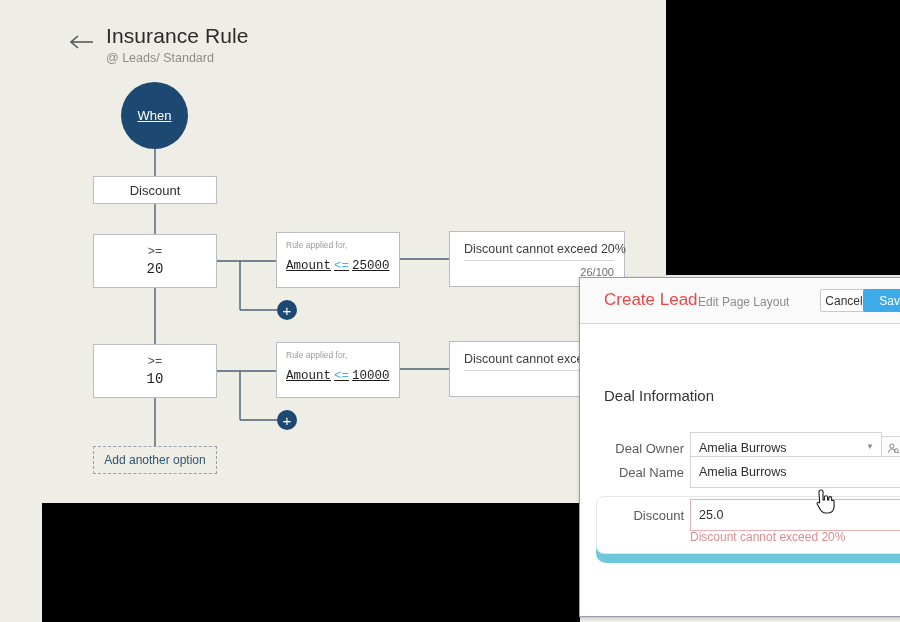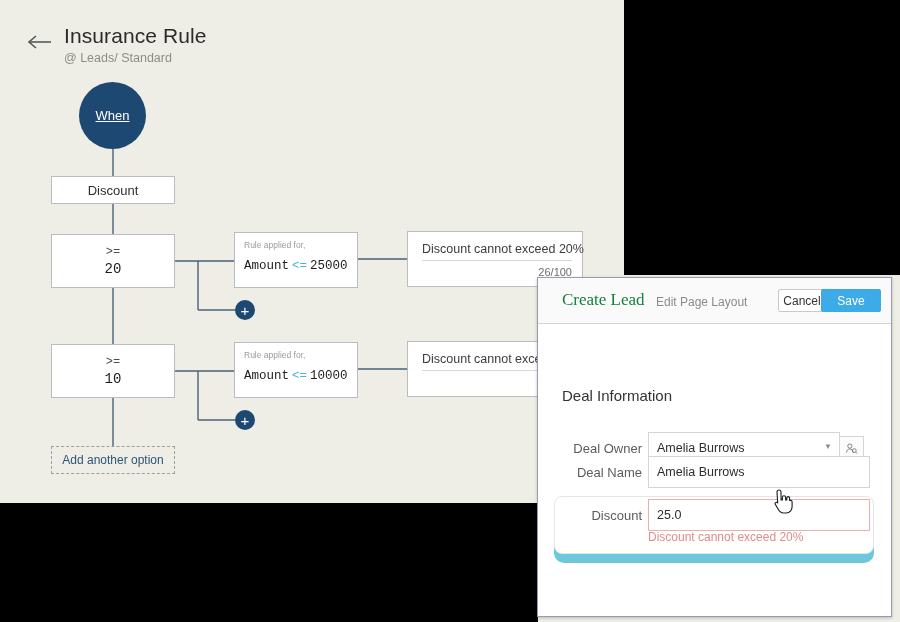--- a/index.html
+++ b/index.html
@@ -15,20 +15,21 @@
     background: #efeee6;
     font-family: "Liberation Sans", sans-serif;
     -webkit-font-smoothing: antialiased;
   }
 
   
   #canvas {
     position: absolute;
     inset: 0;
     background: #efeee6;
+    margin-left: 42px;
   }
 
   
   .black-region {
     position: absolute;
     background: #000000;
   }
   #black-right  { left: 624px; top: 0;     width: 276px; height: 275px; }
   #black-bottom { left: 0;     top: 503px; width: 538px; height: 119px; }
 
@@ -159,20 +160,21 @@
     font-size: 8.5px;
     color: #9b9b9b;
     line-height: 11px;
     margin-bottom: 8px;
   }
   .rule-expr {
     font-size: 12.5px;
     color: #1d1d1d;
     font-family: "Liberation Mono", monospace;
     white-space: nowrap;
+    text-decoration: underline;
   }
   .rule-expr .op {
     color: #4ab4d8;
     margin: 0 3px;
   }
 
   
   .action-node {
     width: 176px;
     height: 56px;
@@ -250,23 +252,22 @@
     height: 46px;
     box-sizing: border-box;
     background: #fafafa;
     border-bottom: 1px solid #d3d3d3;
   }
   #modal-title {
     position: absolute;
     left: 24px;
     top: 12px;
     font-size: 17px;
-    color: #15803d;
-    white-space: nowrap;
-    font-family: Liberation Serif, serif;
+    color: #ef4444;
+    white-space: nowrap;
   }
   #edit-page-layout {
     position: absolute;
     left: 118px;
     top: 17px;
     font-size: 12px;
     color: #8b8b8b;
     white-space: nowrap;
     cursor: pointer;
   }

